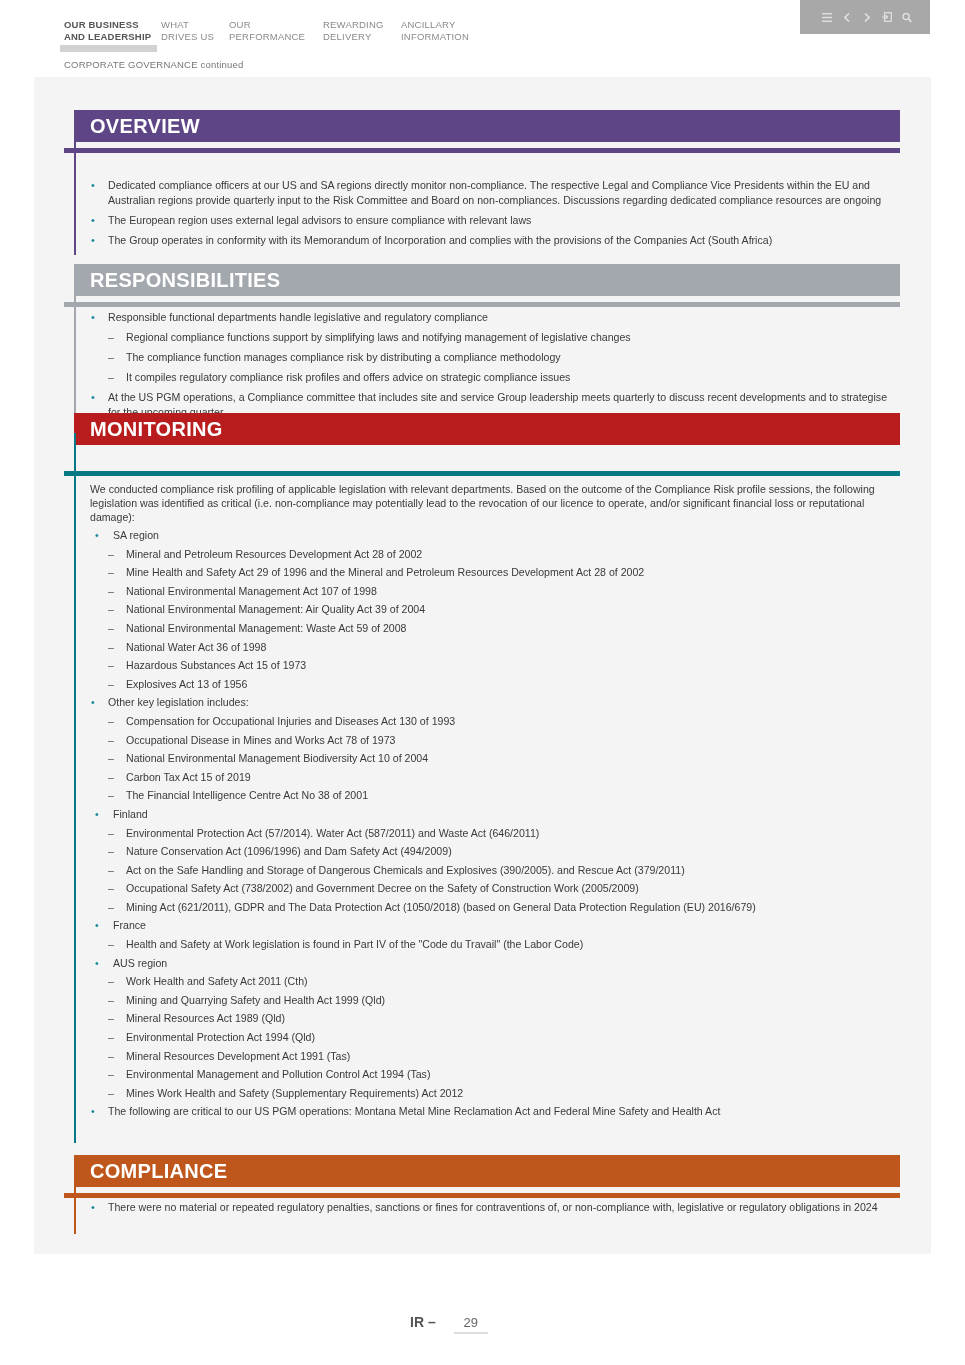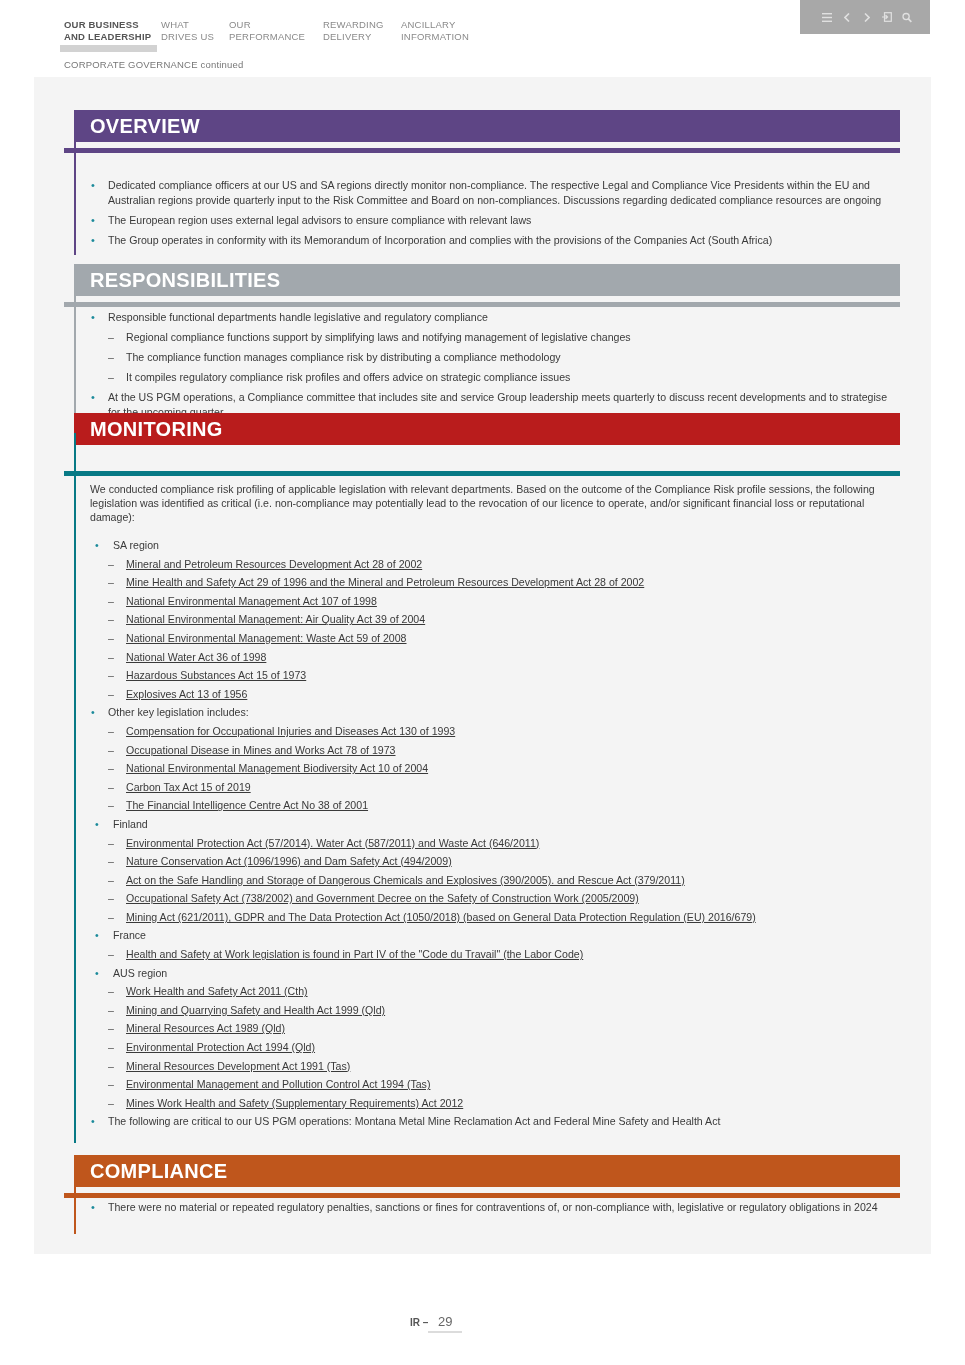--- a/index.html
+++ b/index.html
@@ -30,32 +30,32 @@
     .sec-body { position: absolute; left: 56px; width: 810px; font-size: 10.6px; line-height: 15px; color: #3a3a3a; }
 
     ul.blist { list-style: none; }
     ul.blist > li { position: relative; padding-left: 18px; margin-bottom: 5px; }
     ul.blist > li::before { content: "•"; position: absolute; left: 1px; top: 0; color: #1b8a9a; font-size: 11px; }
     ul.dlist { list-style: none; }
     ul.dlist > li { position: relative; padding-left: 36px; margin-bottom: 5px; }
     ul.dlist > li::before { content: "–"; position: absolute; left: 18px; top: 0; color: #555; }
 
     .mon-body { font-size: 10.6px; line-height: 14px; }
-    .mon-body p { margin-bottom: 14px; }
+    .mon-body p { margin-bottom: 4px; }
     .mon-body li.b { position: relative; padding-left: 18px; margin-bottom: 4.6px; }
     .mon-body li.b.ind { padding-left: 23px; }
     .mon-body li.b::before { content: "•"; position: absolute; left: 1px; top: 0; color: #1b8a9a; }
     .mon-body li.b.ind::before { left: 5px; }
-    .mon-body li.d { position: relative; padding-left: 36px; margin-bottom: 4.6px; text-decoration: underline; }
+    .mon-body li.d { position: relative; padding-left: 36px; margin-bottom: 4.6px; }
     .mon-body li.d::before { content: "–"; position: absolute; left: 18px; top: 0; color: #555; }
     .mon-body ul { list-style: none; }
 
     
     .footer { position: absolute; top: 1314px; left: 410px; display: flex; align-items: baseline; }
-    .footer .ir { font-size: 10px; font-weight: bold; color: #555; }
+    .footer .ir { font-size: 14px; font-weight: bold; color: #555; margin-right: 18px; }
     .footer .pg { font-size: 13px; color: #666; width: 34px; text-align: center; border-bottom: 2px solid #dcdcdc; padding-bottom: 2px; }
   </style>
 </head>
 <body>
 
 <nav class="topnav">
   <a class="nav-item active" style="width:97px">
     <span class="l1">OUR BUSINESS</span>
     <span class="l2">AND LEADERSHIP</span>
   </a>

